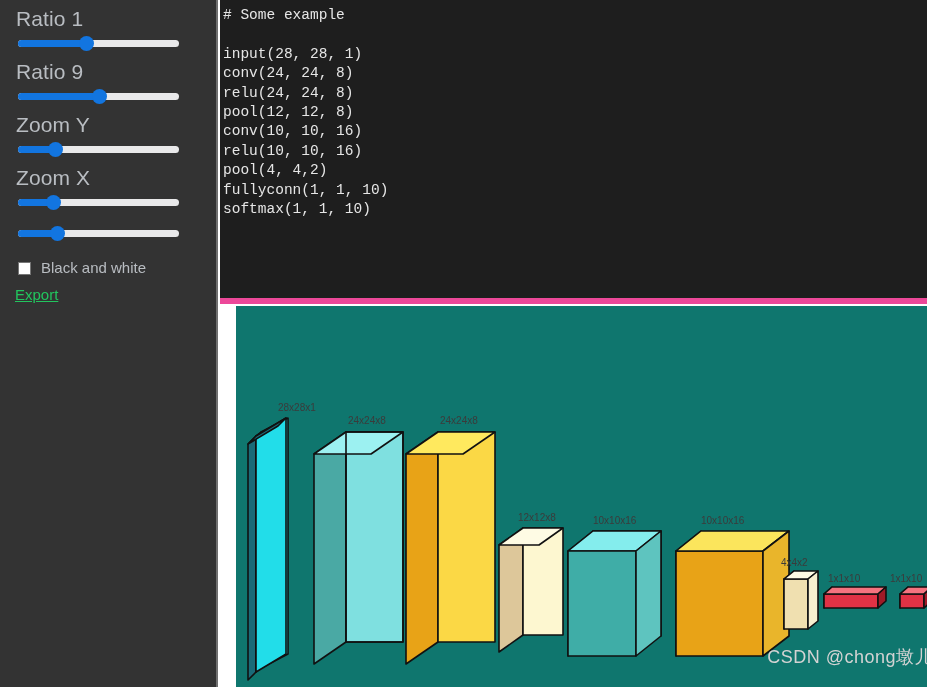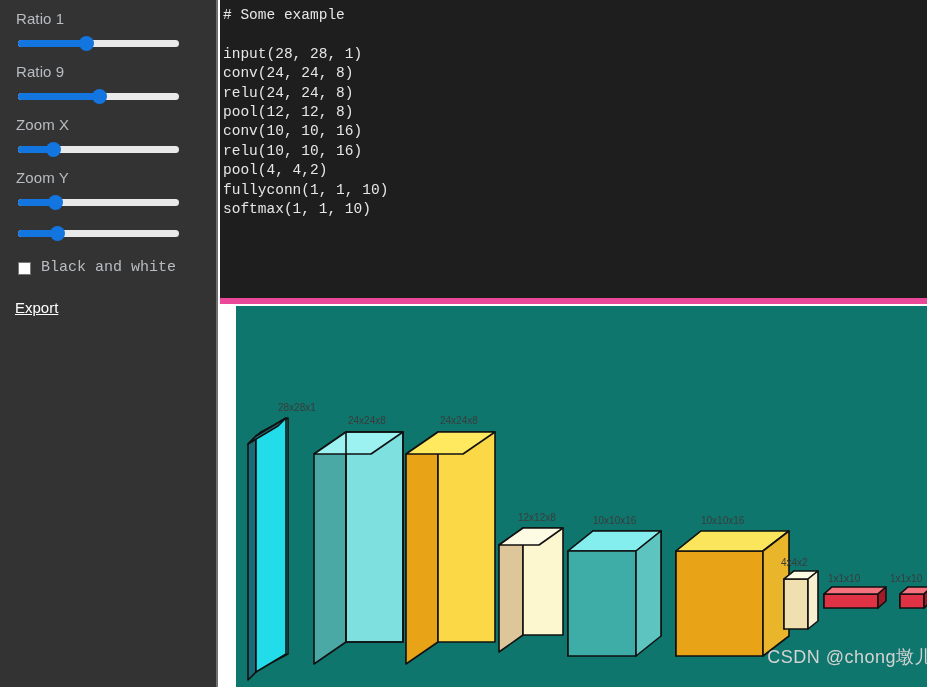--- a/index.html
+++ b/index.html
@@ -26,21 +26,21 @@
     left: 0; top: 0;
     width: 218px;
     height: 687px;
     background: #333333;
     border-right: 2px solid #707070;
     box-sizing: border-box;
     padding: 10px 0 0 0;
   }
   .ctl-label {
     color: #b9bdc2;
-    font-size: 15px;
+    font-size: 21px;
     line-height: 18px;
     padding-left: 16px;
     margin: 0 0 4px 0;
     font-family: "Liberation Sans", sans-serif;
     letter-spacing: 0.1px;
   }
   .slider-wrap {
     position: relative;
     height: 24px;
     margin: 0 0 7px 0;
@@ -71,42 +71,41 @@
     top: -4px;
     margin-left: -7px;
   }
 
   .checkbox-row {
     display: flex;
     align-items: center;
     padding-left: 18px;
     margin-top: 12px;
     height: 20px;
-    font-family: Liberation Mono, monospace;
   }
   .checkbox-box {
     width: 13px;
     height: 13px;
     background: #ffffff;
     border: 1px solid #767676;
     box-sizing: border-box;
     flex: 0 0 auto;
   }
   .checkbox-label {
     color: #b9bdc2;
     font-size: 15px;
     margin-left: 10px;
     line-height: 16px;
   }
   .export-link {
     display: inline-block;
-    color: #ffffff;
+    color: #22c55e;
     font-size: 15px;
     margin-left: 15px;
-    margin-top: 21px;
+    margin-top: 8px;
     text-decoration: underline;
     cursor: pointer;
   }
 
   
   #code-panel {
     position: absolute;
     left: 220px;
     top: 0;
     width: 831px;
@@ -176,35 +175,35 @@
       <div class="ctl-label">Ratio 9</div>
       <div class="slider-wrap">
         <div class="slider-track">
           <div class="slider-fill" style="width:50%"></div>
           <div class="slider-thumb" style="left:50%"></div>
         </div>
       </div>
     </div>
 
     <div>
+      <div class="ctl-label">Zoom Y</div>
+      <div class="slider-wrap">
+        <div class="slider-track">
+          <div class="slider-fill" style="width:23%"></div>
+          <div class="slider-thumb" style="left:23%"></div>
+        </div>
+      </div>
+    </div>
+
+    <div>
       <div class="ctl-label">Zoom X</div>
       <div class="slider-wrap">
         <div class="slider-track">
           <div class="slider-fill" style="width:22%"></div>
           <div class="slider-thumb" style="left:22%"></div>
-        </div>
-      </div>
-    </div>
-
-    <div>
-      <div class="ctl-label">Zoom Y</div>
-      <div class="slider-wrap">
-        <div class="slider-track">
-          <div class="slider-fill" style="width:23%"></div>
-          <div class="slider-thumb" style="left:23%"></div>
         </div>
       </div>
     </div>
 
     <div>
       <div class="slider-wrap">
         <div class="slider-track">
           <div class="slider-fill" style="width:24%"></div>
           <div class="slider-thumb" style="left:24%"></div>
         </div>

